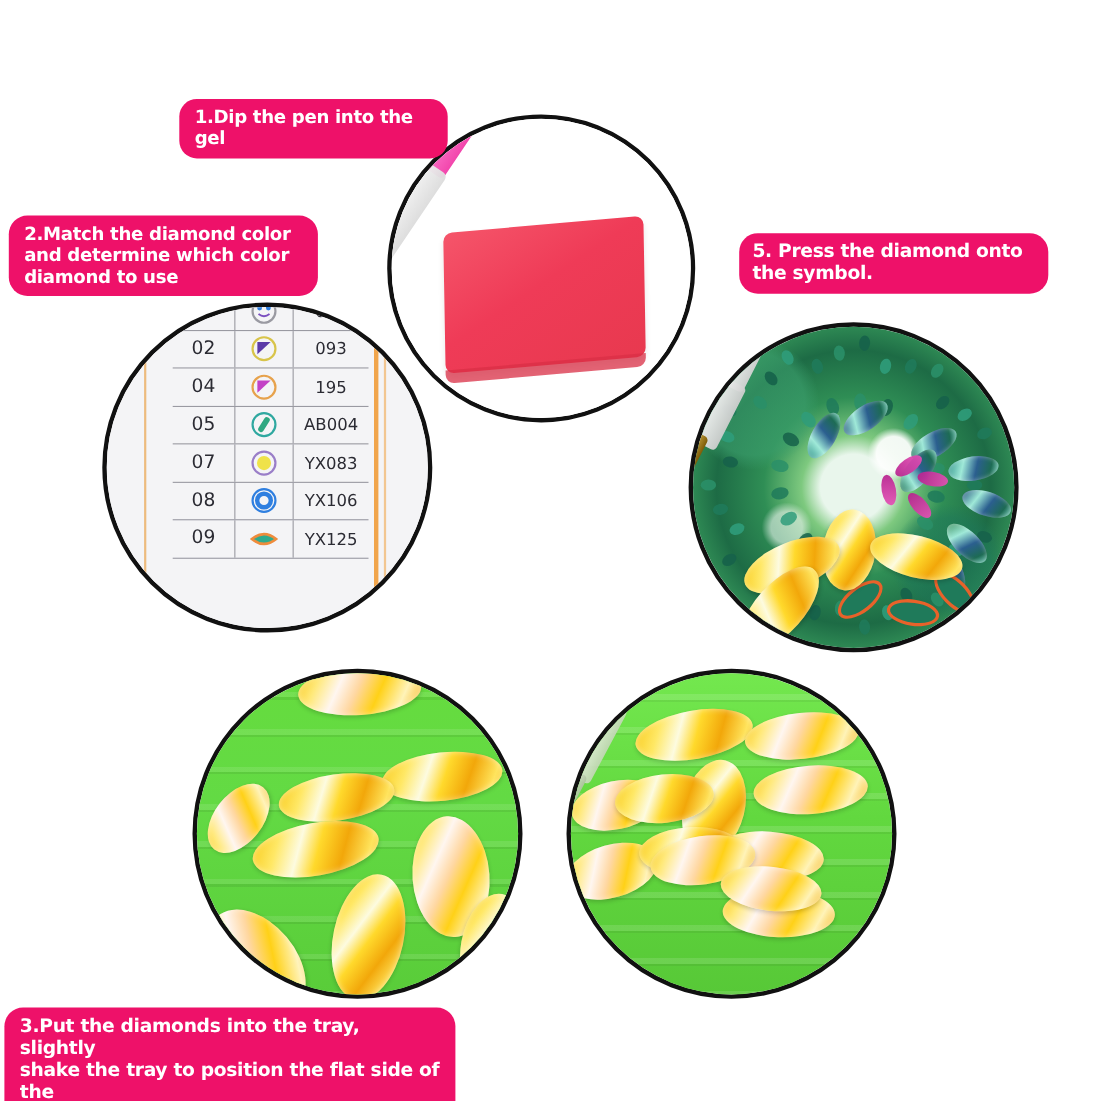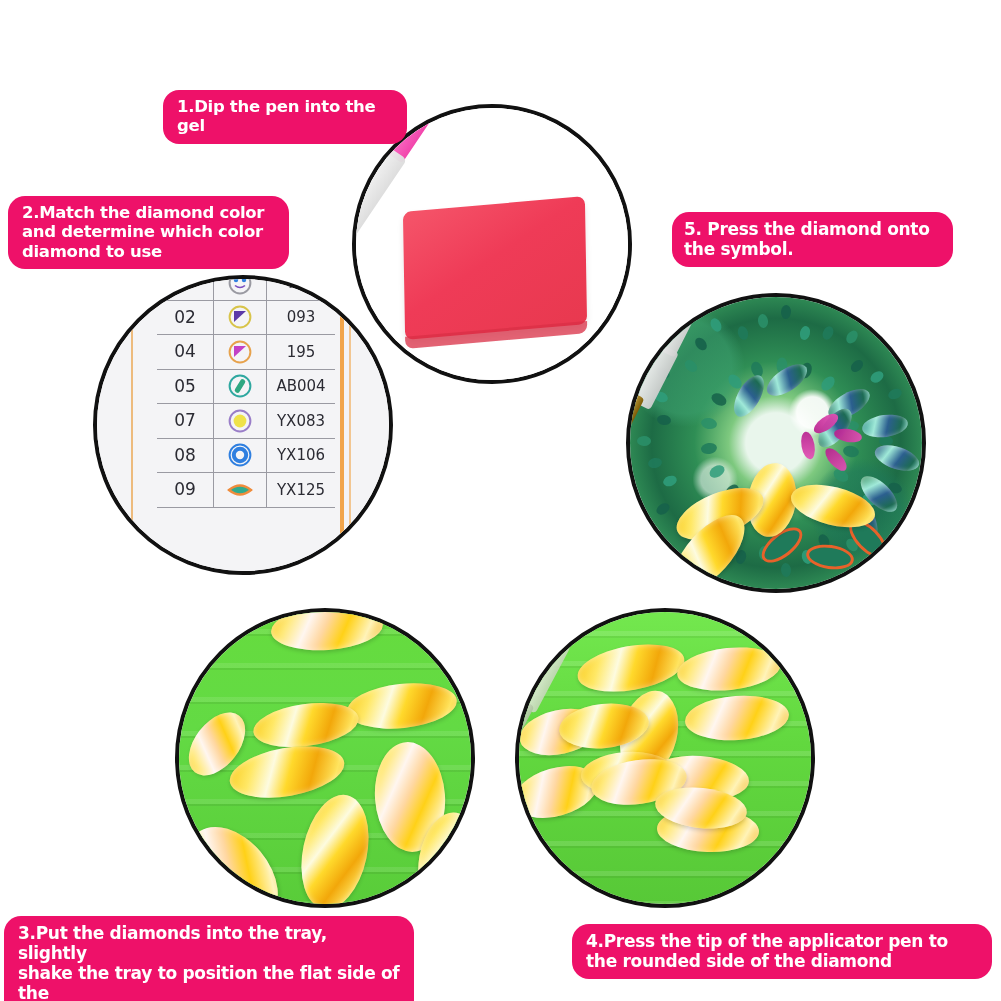--- a/index.html
+++ b/index.html
@@ -370,16 +370,14 @@
 
   <div class="label" id="label1">1.Dip the pen into the gel</div>
   <div class="label" id="label2">2.Match the diamond color
 and determine which color
 diamond to use</div>
   <div class="label" id="label5">5.  Press the diamond onto
 the symbol.</div>
   <div class="label" id="label3">3.Put the diamonds into the tray, slightly
 shake the tray to position the flat side of the
 diamond down</div>
-  <div class="label" id="label4">4.Press the tip of the applicator pen to
-the rounded side of the diamond</div>
 
 </div>
 
 </body></html>

